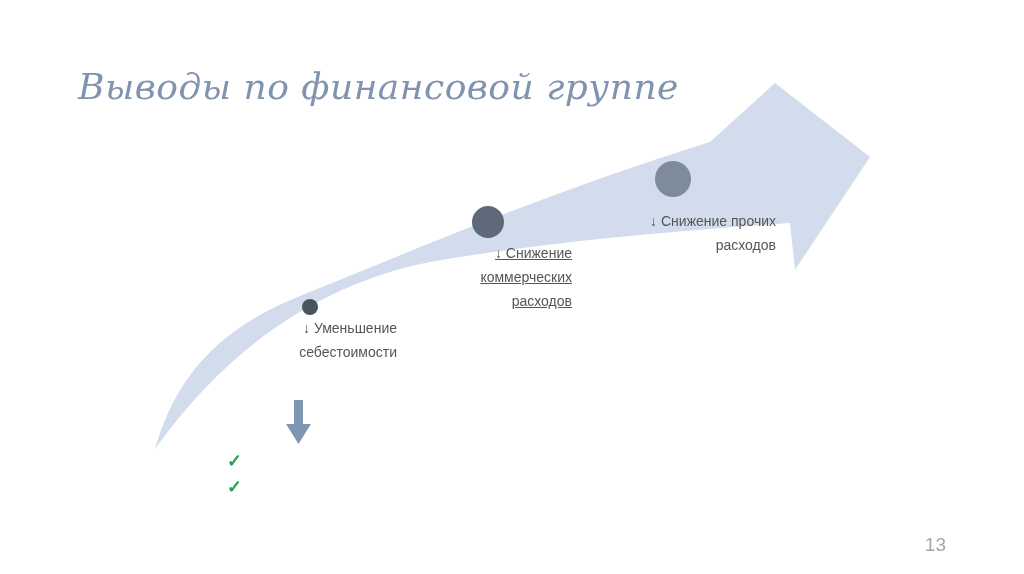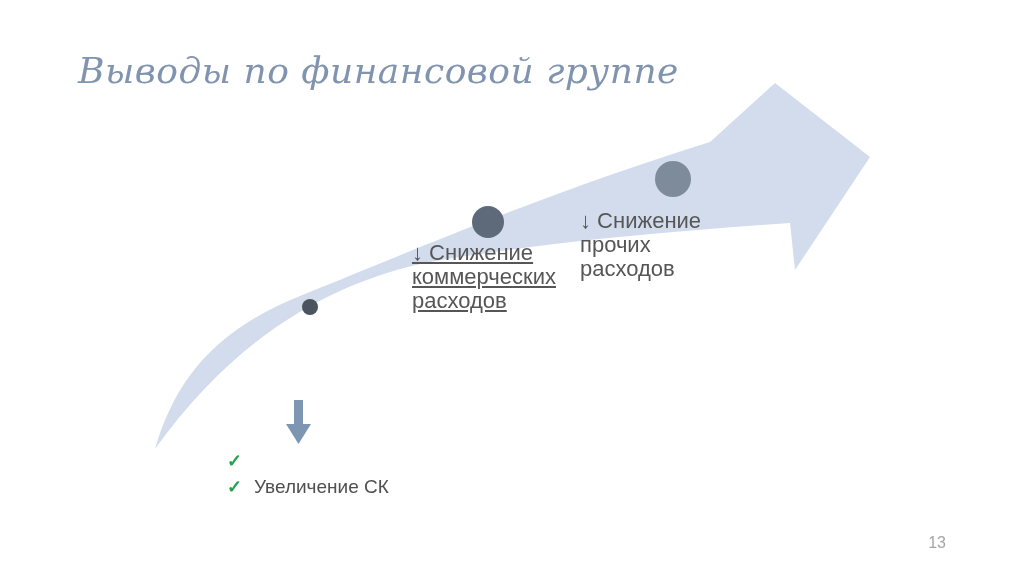--- a/index.html
+++ b/index.html
@@ -11,42 +11,42 @@
     position: relative;
     width: 1024px;
     height: 574px;
     background: #ffffff;
     overflow: hidden;
     font-family: "Liberation Sans", sans-serif;
   }
   .title {
     position: absolute;
     left: 78px;
-    top: 50px;
+    top: 66px;
     margin: 0;
     font-family: "DejaVu Serif", serif;
     font-style: italic;
     font-weight: 400;
     font-size: 36px;
     letter-spacing: 0.5px;
     color: #8093af;
   }
   .diagram-svg {
     position: absolute;
     left: 0;
     top: 0;
     width: 1024px;
     height: 574px;
   }
   .step-label {
     position: absolute;
-    font-size: 22px;
+    font-size: 14px;
     line-height: 24px;
     color: #565656;
-    text-align: left;
+    text-align: right;
     white-space: pre-line;
   }
   .label-1 { left: 215px; top: 316px; width: 182px; }
   .label-2 { left: 412px; top: 241px; width: 160px; text-decoration: underline; }
   .label-3 { left: 580px; top: 209px; width: 196px; }
   .checklist {
     position: absolute;
     left: 227px;
     top: 450px;
     display: flex;
@@ -63,21 +63,21 @@
   }
   .check-icon {
     color: #21a44c;
     font-size: 18px;
     font-weight: bold;
   }
   .page-number {
     position: absolute;
     right: 78px;
     top: 534px;
-    font-size: 16px;
+    font-size: 19px;
     color: #a6a6a6;
   }
 </style>
 </head>
 <body>
 
 <div class="slide">
 
   <h1 class="title">Выводы по финансовой группе</h1>
 
@@ -87,31 +87,32 @@
              C390 260 540 195 710 142
              L775 83 L870 157 L795 270 L790 223
              C660 232 540 243 430 262
              C340 280 240 330 155 449 Z" fill="#d3dcec"></path>
     <circle cx="310" cy="307" r="8" fill="#49545f"></circle>
     <circle cx="488" cy="222" r="16" fill="#5e6a79"></circle>
     <circle cx="673" cy="179" r="18" fill="#7e8b9b"></circle>
     <path d="M294 400 L303 400 L303 424 L311 424 L298.5 444 L286 424 L294 424 Z" fill="#7f96b3"></path>
   </svg>
 
+  <div class="step-label label-1">↓ Уменьшение
+себестоимости</div>
   <div class="step-label label-2">↓ Снижение
 коммерческих
 расходов</div>
   <div class="step-label label-3">↓ Снижение прочих
 расходов</div>
 
   <div class="checklist">
     <div class="check-item">
       <span class="check-icon">✓</span>
     </div>
     <div class="check-item">
       <span class="check-icon">✓</span>
-      <span class="check-text">Увеличение СК</span>
     </div>
   </div>
 
   <div class="page-number">13</div>
 
 </div>
 
 </body></html>

